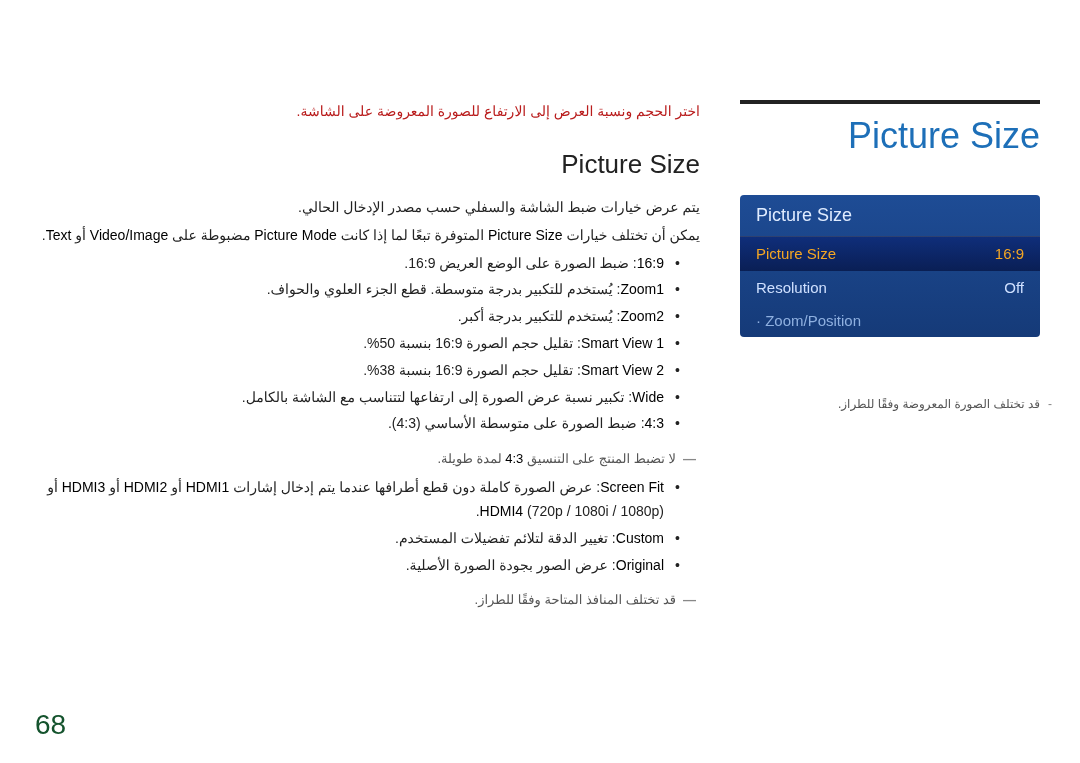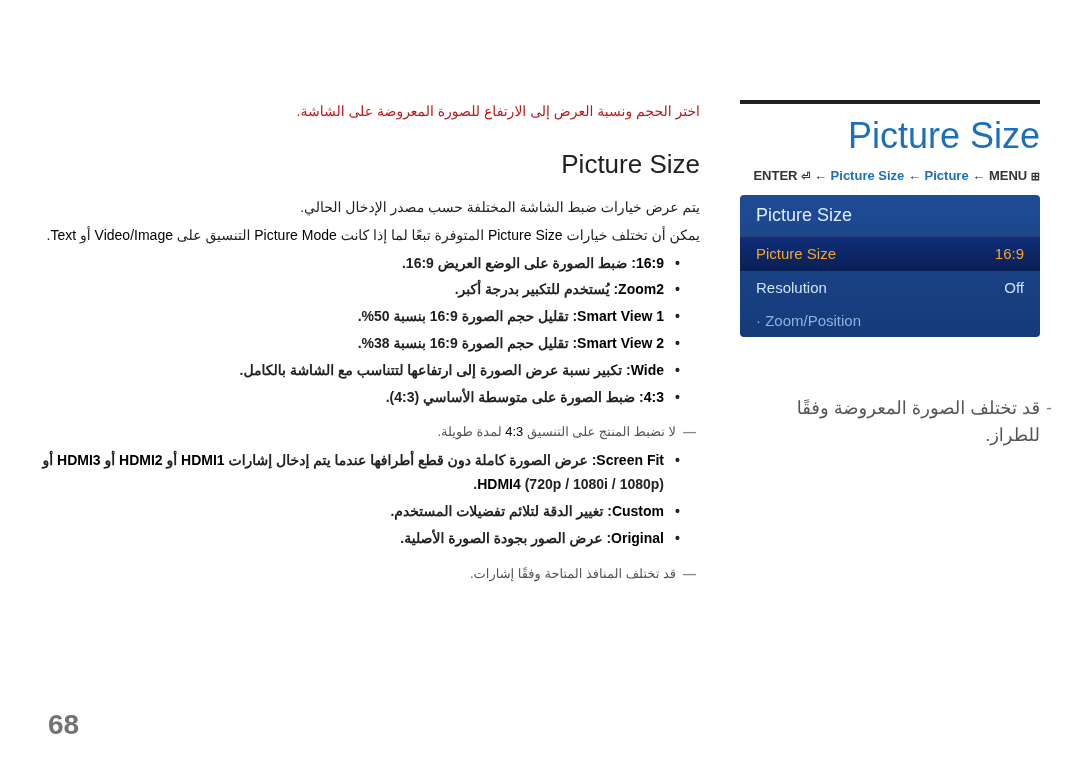--- a/index.html
+++ b/index.html
@@ -78,21 +78,21 @@
   .menu-box .row.selected .label,
   .menu-box .row.selected .value { color: #f5a623; }
   .menu-box .row .label { color: #cfe0ff; }
   .menu-box .row .value { color: #cfe0ff; }
   .menu-box .row.dim .label { color: #8fb0e0; }
   .note-right {
     position: absolute;
     top: 395px;
     right: 40px;
     width: 300px;
-    font-size: 18px;
+    font-size: 12px;
     color: #555;
     direction: rtl;
     line-height: 1.5;
   }
   .note-right::before {
     content: "-";
     position: absolute;
     right: -12px;
     top: 0;
     color: #888;
@@ -116,21 +116,21 @@
   }
   .content-left h2.subheading {
     font-size: 26px;
     font-weight: 400;
     color: #222;
     margin-bottom: 10px;
     direction: ltr;
     text-align: right;
   }
   .content-left p { margin-bottom: 4px; }
-  .content-left ul { list-style: none; margin-right: 20px; font-weight: bold; }
+  .content-left ul { list-style: none; margin-right: 20px; }
   .content-left ul li {
     position: relative;
     padding-right: 16px;
     margin-bottom: 3px;
   }
   .content-left ul li::before {
     content: "•";
     position: absolute;
     right: 0;
     top: 0;
@@ -149,44 +149,33 @@
     position: absolute;
     right: 4px;
     top: 0;
     font-weight: bold;
     color: #888;
   }
 
   .page-number {
     position: absolute;
     bottom: 22px;
-    left: 48px;
+    left: 35px;
     font-size: 28px;
-    color: #737373;
-    font-weight: 700;
+    color: #14532d;
+    font-weight: 400;
   }
 </style>
 </head>
 <body>
 
 <div class="page">
   <div class="top-rule"></div>
   <div class="title-en">Picture Size</div>
 
-  <div class="breadcrumb">
-    <span>ENTER</span>
-    <span class="icon">⏎</span>
-    <span>←</span>
-    <span class="hl">Picture Size</span>
-    <span>←</span>
-    <span class="hl">Picture</span>
-    <span>←</span>
-    <span>MENU</span>
-    <span class="icon">⊞</span>
-  </div>
 
   <div class="menu-box">
     <div class="header">Picture Size</div>
     <div id="menu-rows">
         <div class="row selected">
           <span class="label">Picture Size</span>
           <span class="value">16:9</span>
         </div>
         <div class="row">
           <span class="label">Resolution</span>
@@ -197,27 +186,28 @@
           <span class="value"></span>
         </div>
       </div>
   </div>
 
   <div class="note-right">قد تختلف الصورة المعروضة وفقًا للطراز.</div>
 
   <div class="content-left">
     <p class="intro">اختر الحجم ونسبة العرض إلى الارتفاع للصورة المعروضة على الشاشة.</p>
     <h2 class="subheading">Picture Size</h2>
-    <p>يتم عرض خيارات ضبط الشاشة المختلفة حسب مصدر الإدخال الحالي.</p>
+    <p>يتم عرض خيارات ضبط الشاشة والسفلي حسب مصدر الإدخال الحالي.</p>
     <p>
-      <span>يمكن أن تختلف خيارات </span><span class="accent">Picture Size</span><span> المتوفرة تبعًا لما إذا كانت </span><span class="accent">Picture Mode</span><span> التنسيق على </span><span class="accent">Video/Image</span><span> أو </span><span class="accent">Text</span><span>.</span>
+      <span>يمكن أن تختلف خيارات </span><span class="accent">Picture Size</span><span> المتوفرة تبعًا لما إذا كانت </span><span class="accent">Picture Mode</span><span> مضبوطة على </span><span class="accent">Video/Image</span><span> أو </span><span class="accent">Text</span><span>.</span>
     </p>
 
     <ul>
       <li><span class="accent">16:9</span><span>: ضبط الصورة على الوضع العريض 16:9.</span></li>
+      <li><span class="accent">Zoom1</span><span>: يُستخدم للتكبير بدرجة متوسطة. قطع الجزء العلوي والحواف.</span></li>
       <li><span class="accent">Zoom2</span><span>: يُستخدم للتكبير بدرجة أكبر.</span></li>
       <li><span class="accent">Smart View 1</span><span>: تقليل حجم الصورة 16:9 بنسبة 50%.</span></li>
       <li><span class="accent">Smart View 2</span><span>: تقليل حجم الصورة 16:9 بنسبة 38%.</span></li>
       <li><span class="accent">Wide</span><span>: تكبير نسبة عرض الصورة إلى ارتفاعها لتتناسب مع الشاشة بالكامل.</span></li>
       <li><span class="accent">4:3</span><span>: ضبط الصورة على متوسطة الأساسي (4:3).</span></li>
     </ul>
 
     <div class="note-bottom">
       <span class="dash">―</span>
       <span>لا تضبط المنتج على التنسيق </span><span class="accent">4:3</span><span> لمدة طويلة.</span><br>
@@ -226,18 +216,18 @@
     <ul style="margin-top:6px;">
       <li>
         <span class="accent">Screen Fit</span><span>: عرض الصورة كاملة دون قطع أطرافها عندما يتم إدخال إشارات </span><span class="accent">HDMI1</span><span> أو </span><span class="accent">HDMI2</span><span> أو </span><span class="accent">HDMI3</span><span> أو </span><span class="accent">HDMI4</span><span> (720p / 1080i / 1080p).</span>
       </li>
       <li><span class="accent">Custom</span><span>: تغيير الدقة لتلائم تفضيلات المستخدم.</span></li>
       <li><span class="accent">Original</span><span>: عرض الصور بجودة الصورة الأصلية.</span></li>
     </ul>
 
     <div class="note-bottom">
       <span class="dash">―</span>
-      <span>قد تختلف المنافذ المتاحة وفقًا إشارات.</span>
+      <span>قد تختلف المنافذ المتاحة وفقًا للطراز.</span>
     </div>
   </div>
 
   <div class="page-number">68</div>
 </div>
 
 </body></html>

